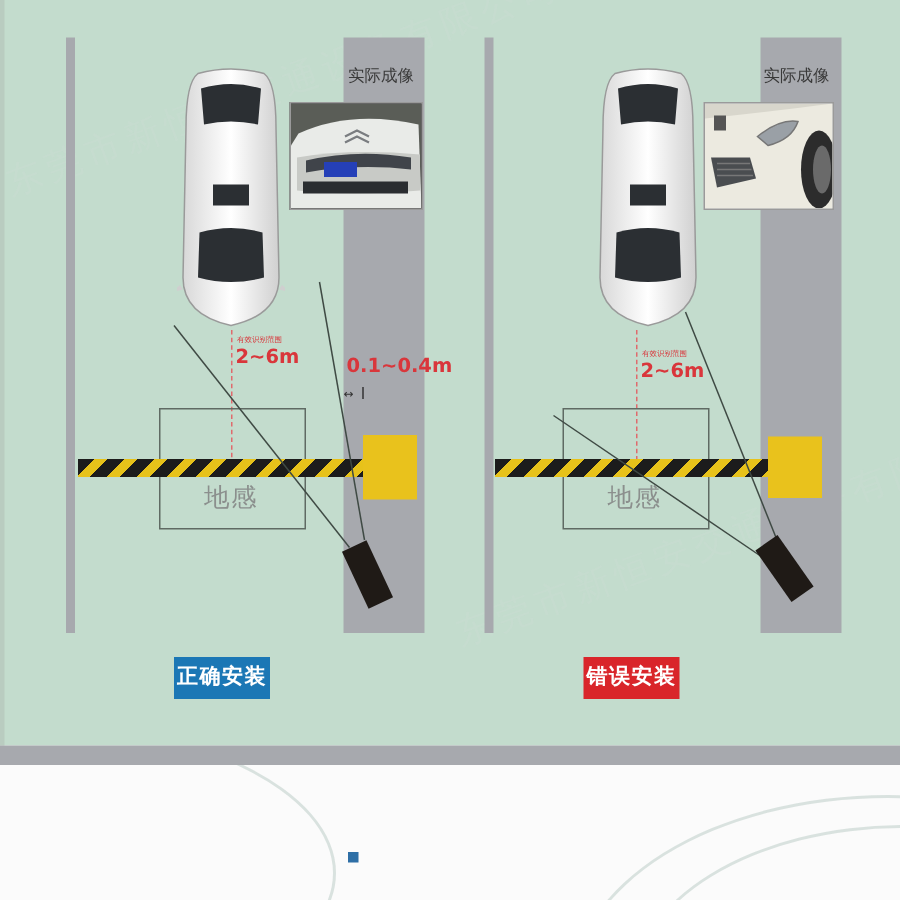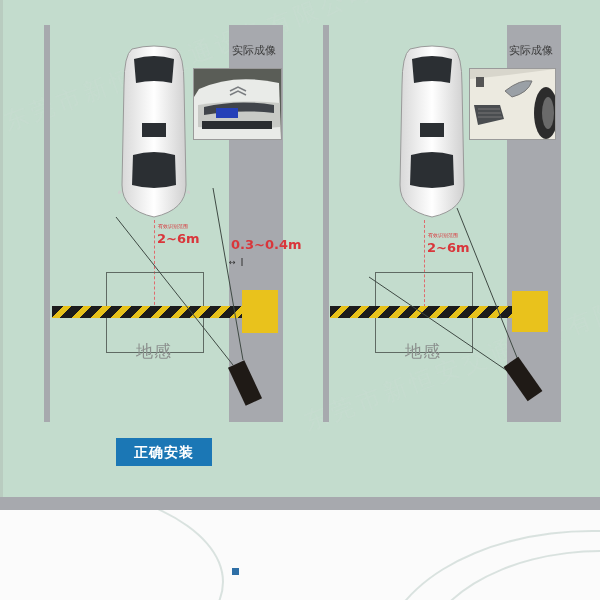--- a/index.html
+++ b/index.html
@@ -9,25 +9,25 @@
   .lower{position:absolute;left:0;top:510px;width:600px;height:90px;background:#fbfbfb;overflow:hidden;}
   .swoosh{position:absolute;border-radius:50%;border:2px solid rgba(190,205,200,0.55);}
   .abs{position:absolute;}
   .lane-line{position:absolute;background:#a7a9ae;}
   .curb{position:absolute;background:#a7a9ae;}
   .label-real{position:absolute;font-size:11px;font-weight:normal;color:#3a3a3a;letter-spacing:0;}
   .photo{position:absolute;overflow:hidden;border:1px solid #9a9a9a;}
   .dist-small{position:absolute;font-size:5px;color:#d9363b;}
   .dist-big{position:absolute;font-size:13px;font-weight:bold;color:#d9363b;}
   .loop{position:absolute;border:1.5px solid #5f6a63;box-sizing:border-box;}
-  .loop-text{position:absolute;font-size:17px;color:#8b8f8d;letter-spacing:1px;margin-top:20px;}
+  .loop-text{position:absolute;font-size:17px;color:#8b8f8d;letter-spacing:1px;}
   .barrier-arm{position:absolute;height:12px;background:repeating-linear-gradient(135deg,#1c1c1c 0 8px,#e7c21a 8px 14px);}
   .gate-box{position:absolute;background:#e9c21c;}
   .camera{position:absolute;width:18px;height:42px;background:#1f1a16;}
-  .tag{position:absolute;color:#fff;font-weight:bold;font-size:14px;padding:5px 18px;line-height:18px;letter-spacing:1px;}
+  .tag{position:absolute;color:#fff;font-weight:bold;font-size:14px;padding:5px 2px;line-height:18px;letter-spacing:1px;font-family:Liberation Serif, serif;}
   .caption{position:absolute;left:232px;top:564px;font-size:15px;color:#2e6fa6;}
   .caption-sq{display:inline-block;width:7px;height:7px;background:#2e6fa6;margin-right:8px;vertical-align:middle;position:relative;top:-2px;}
   .watermark{position:absolute;font-size:24px;color:rgba(200,220,210,0.55);transform:rotate(-20deg);white-space:nowrap;letter-spacing:4px;}
   .dash{position:absolute;width:0;border-left:1.5px dashed #e06a6d;}
 </style>
 </head>
 <body>
 
 <div class="panel">
 
@@ -65,21 +65,21 @@
         <path d="M10 38 Q44 30 80 36 L80 44 Q44 40 10 46 Z" fill="#40444a"></path>
         <path d="M36 22 L44 18 L52 22 M36 26 L44 22 L52 26" stroke="#7a7d80" stroke-width="1.5" fill="none"></path>
         <rect x="22" y="39" width="22" height="10" fill="#2540b8"></rect>
         <rect x="8" y="52" width="70" height="8" fill="#2a2d30"></rect>
       </svg>
     </div>
 
     <div class="dash" style="left:151px;top:220px;height:90px;"></div>
     <div class="dist-small" style="left:155px;top:223px;">有效识别范围</div>
     <div class="dist-big" style="left:154px;top:231px;">2~6m</div>
-    <div class="dist-big" style="left:228px;top:237px;">0.3~0.4m</div>
+    <div class="dist-big" style="left:228px;top:237px;">0.1~0.4m</div>
     <div class="abs" style="left:226px;top:260px;width:14px;height:6px;font-size:8px;line-height:6px;color:#333;">↔</div>
 
     <div class="loop" style="left:103px;top:272px;width:98px;height:81px;"></div>
     <div class="loop-text" style="left:133px;top:320px;">地感</div>
 
     <div class="barrier-arm" style="left:49px;top:306px;width:190px;"></div>
     <div class="gate-box" style="left:239px;top:290px;width:36px;height:43px;"></div>
 
     <svg class="abs" style="left:0;top:0;" width="300" height="420">
       <line x1="113" y1="217" x2="230" y2="365" stroke="#3f4a44" stroke-width="1"></line>
@@ -126,20 +126,21 @@
 
     <div class="barrier-arm" style="left:327px;top:306px;width:183px;"></div>
     <div class="gate-box" style="left:509px;top:291px;width:36px;height:41px;"></div>
 
     <svg class="abs" style="left:0;top:0;" width="600" height="420">
       <line x1="366" y1="277" x2="506" y2="372" stroke="#3f4a44" stroke-width="1"></line>
       <line x1="454" y1="208" x2="515" y2="360" stroke="#3f4a44" stroke-width="1"></line>
     </svg>
     <div class="camera" style="left:511px;top:358px;transform:rotate(-35deg);"></div>
 
+    <div class="tag" style="left:386px;top:438px;background:#d9252a;">错误安装</div>
   </div>
 </div>
 
 <div class="ground"></div>
 
 <div class="lower">
   <div class="swoosh" style="left:380px;top:20px;width:420px;height:260px;"></div>
   <div class="swoosh" style="left:420px;top:40px;width:360px;height:220px;"></div>
   <div class="swoosh" style="left:-200px;top:-30px;width:420px;height:200px;"></div>
 </div>

